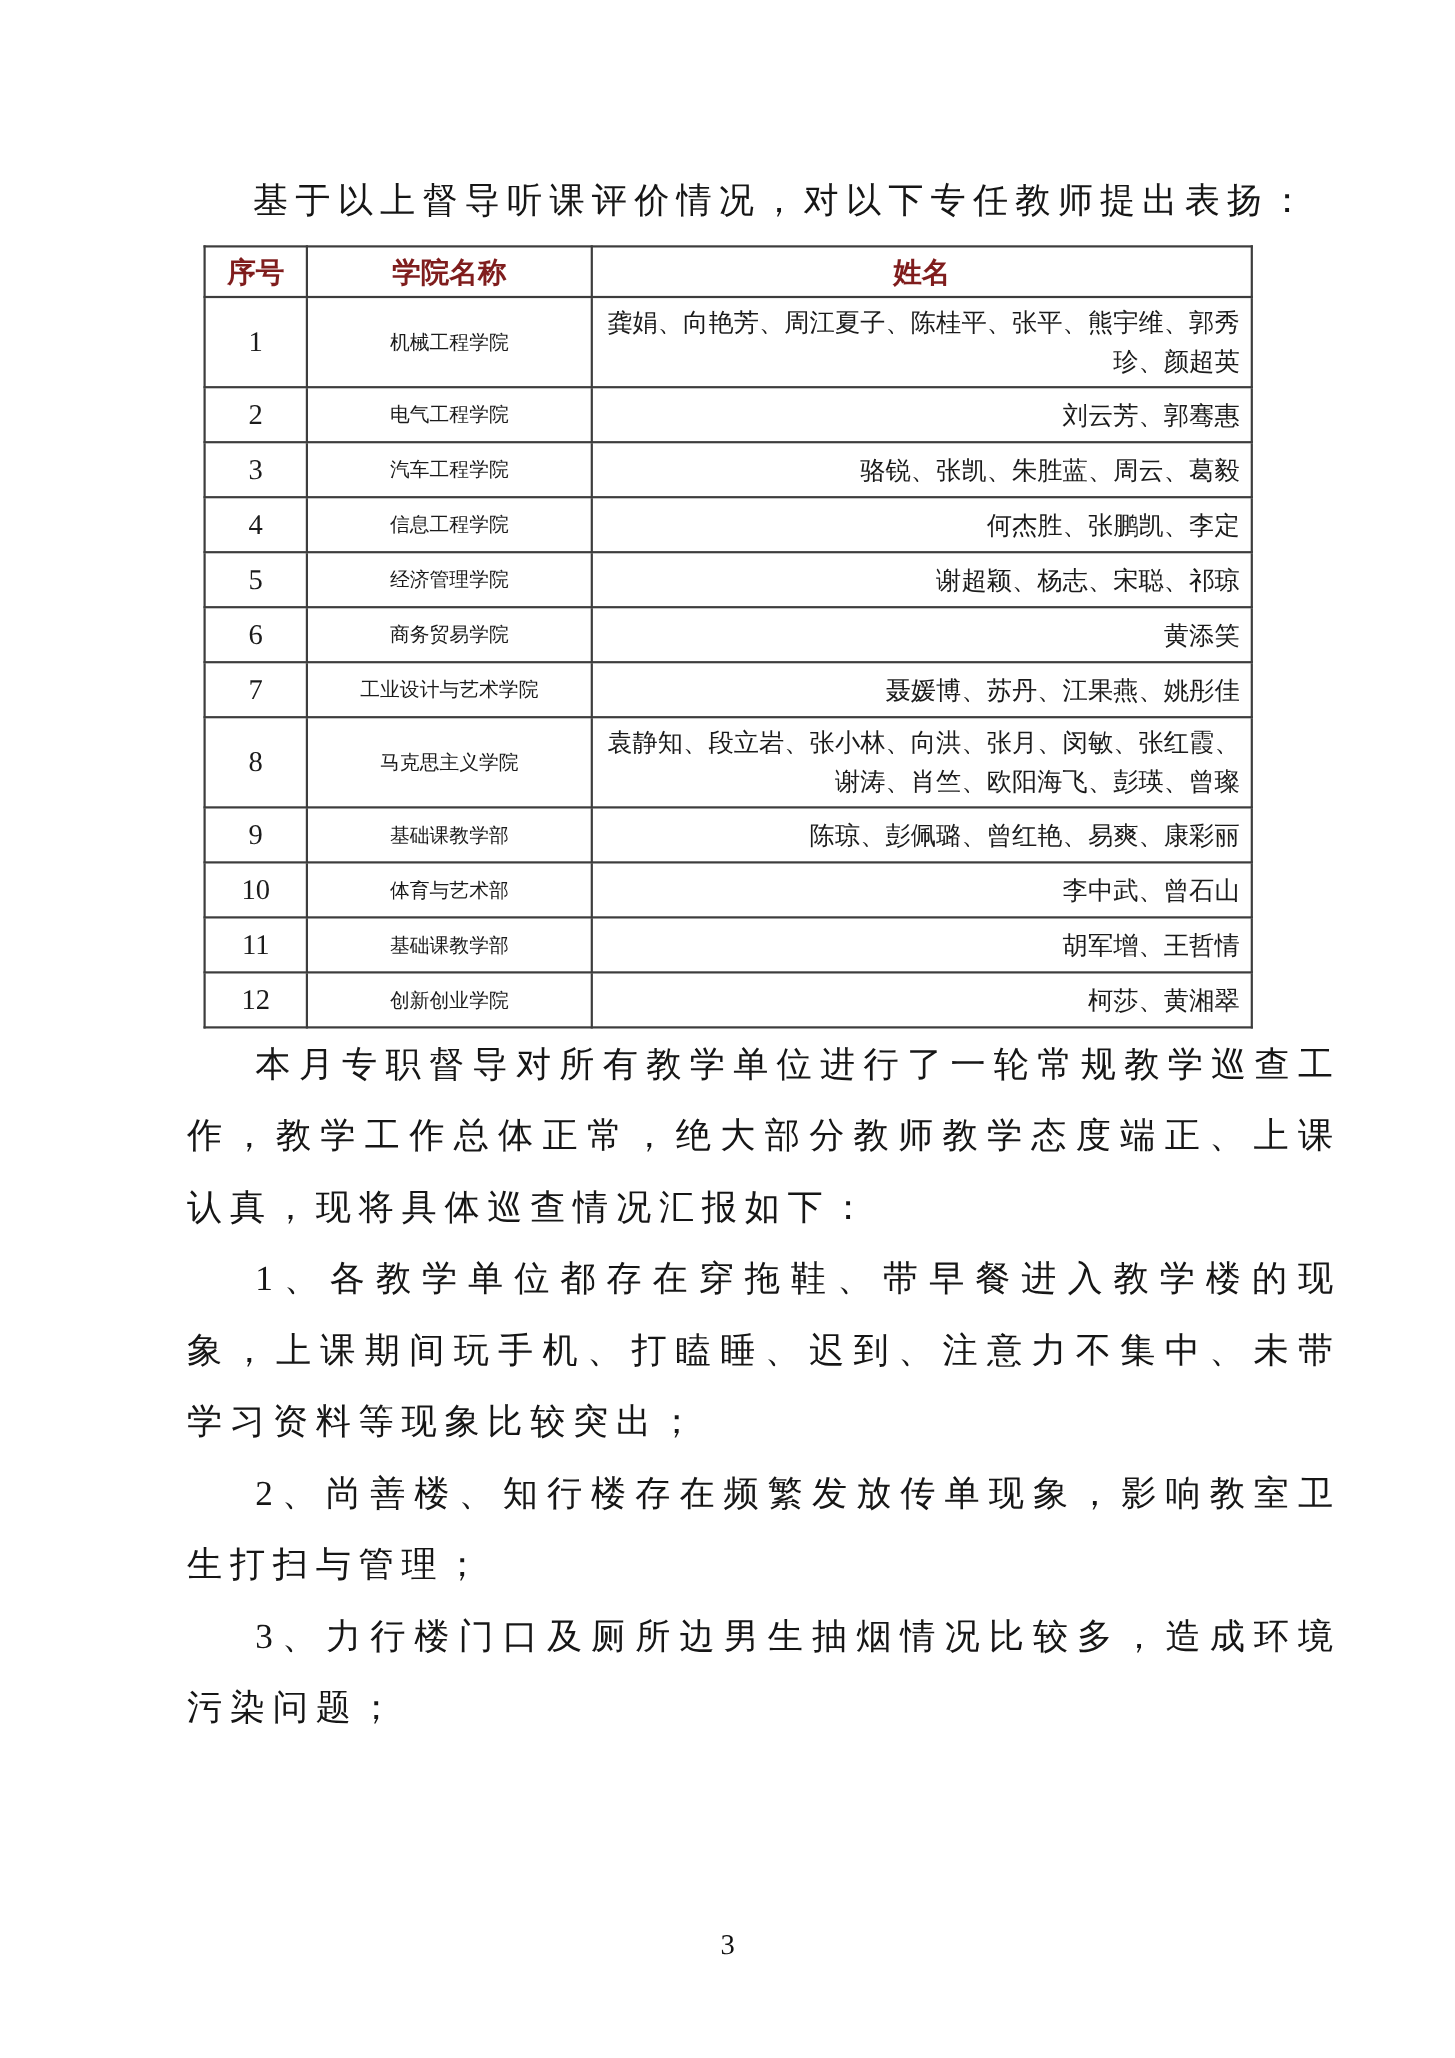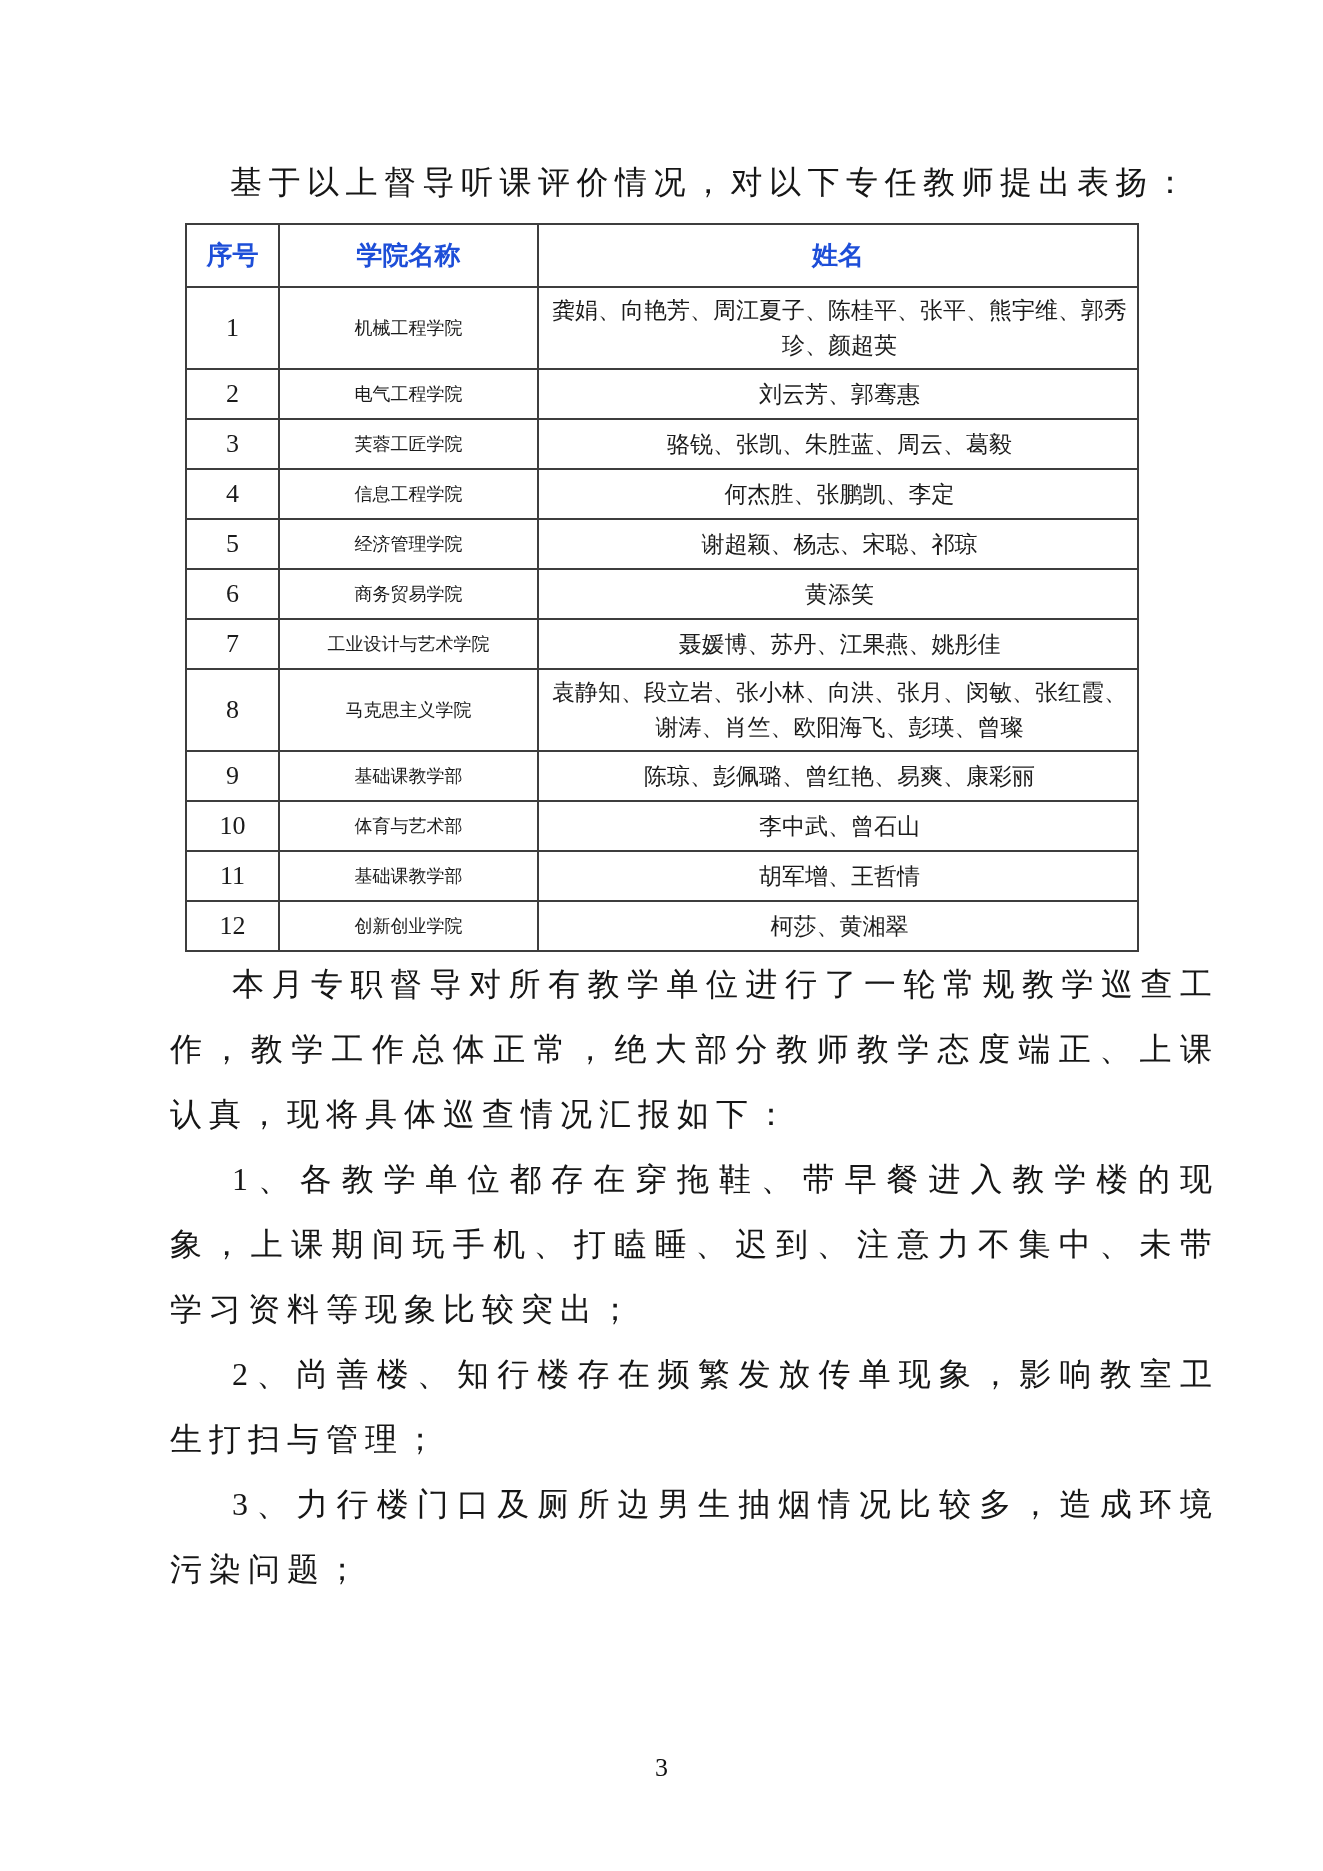--- a/index.html
+++ b/index.html
@@ -30,42 +30,42 @@
     width: 952px;
     margin: 8px 0 0 15px;
     table-layout: fixed;
   }
   table.commend th,
   table.commend td {
     border: 2px solid #3d3d3d;
     vertical-align: middle;
   }
   table.commend th {
-    height: 63px;
+    height: 46px;
     font-size: 26px;
     font-weight: bold;
     text-align: center;
-    color: #1d4ed8;
+    color: #7f1d1d;
   }
   col.c-no { width: 93px; }
   col.c-college { width: 259px; }
   col.c-names { width: 600px; }
   td.no {
     text-align: center;
     font-size: 26px;
     height: 50px;
   }
   td.college {
     text-align: center;
     font-size: 18px;
   }
   td.names {
     font-size: 23px;
     line-height: 35px;
-    text-align: center;
+    text-align: right;
     padding: 5px 10px 5px 13px;
   }
   tr.tall td { height: 80px; }
 
   .section-heading {
     font-family: "Liberation Sans", "DejaVu Sans", sans-serif;
     font-weight: bold;
     font-size: 34px;
     letter-spacing: 11px;
     color: #000;
@@ -121,21 +121,21 @@
           <td class="college">机械工程学院</td>
           <td class="names">龚娟、向艳芳、周江夏子、陈桂平、张平、熊宇维、郭秀珍、颜超英</td>
         </tr>
         <tr>
           <td class="no">2</td>
           <td class="college">电气工程学院</td>
           <td class="names">刘云芳、郭骞惠</td>
         </tr>
         <tr>
           <td class="no">3</td>
-          <td class="college">芙蓉工匠学院</td>
+          <td class="college">汽车工程学院</td>
           <td class="names">骆锐、张凯、朱胜蓝、周云、葛毅</td>
         </tr>
         <tr>
           <td class="no">4</td>
           <td class="college">信息工程学院</td>
           <td class="names">何杰胜、张鹏凯、李定</td>
         </tr>
         <tr>
           <td class="no">5</td>
           <td class="college">经济管理学院</td>

